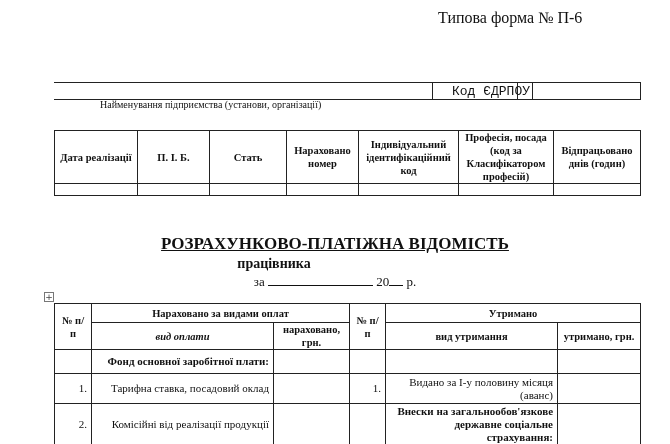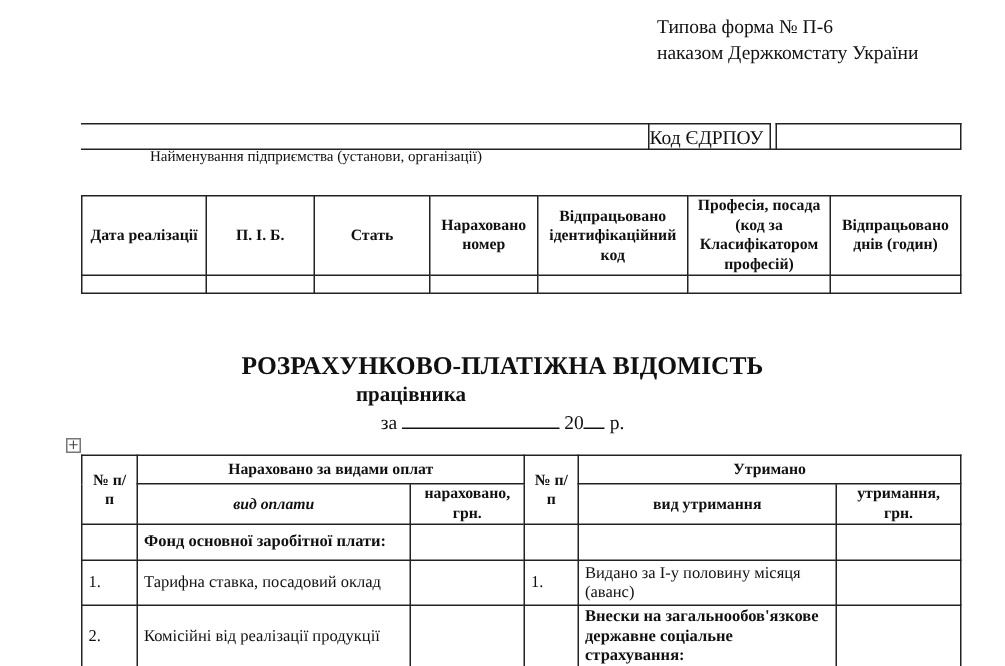--- a/index.html
+++ b/index.html
@@ -1,70 +1,69 @@
 <!DOCTYPE html>
 <html><head>
 <meta charset="utf-8">
 <style>
   html, body { margin:0; padding:0; background:#ffffff; }
   body { width:670px; height:444px; position:relative; overflow:hidden;
          font-family:"Liberation Serif", "DejaVu Serif", serif; color:#111; }
   .abs { position:absolute; }
-  .approval { left:438px; top:10px; font-size:13px; line-height:16.5px; }
+  .approval { left:438px; top:10px; font-size:16px; line-height:16.5px; }
   .approval div { white-space:nowrap; }
   .hline { position:absolute; height:0; border-top:1px solid #222; }
   .edrpou-box { position:absolute; top:82px; height:17px; border:1px solid #222; border-bottom:none; font-size:13px; line-height:17px; }
   .org-caption { left:100px; top:99px; font-size:10px; }
   table { border-collapse:collapse; position:absolute; table-layout:fixed; }
-  td, th { border:1px solid #222; padding:0 4px; font-size:10.5px; vertical-align:middle; }
+  td, th { border:1px solid #222; padding:0 4px; font-size:10.5px; vertical-align:middle;text-align:right; }
   th { font-weight:bold; text-align:center; line-height:13px; }
   .t1 { left:54px; top:130px; width:586px; }
   .t1 th { height:49px; }
   .t1 td { height:11px; }
-  .title { left:0; width:670px; top:234px; text-align:center; font-weight:bold; font-size:17px; }
+  .title { left:0; width:670px; top:234px; text-align:center; font-weight:bold; font-size:17px;text-decoration:underline; }
   .subtitle { left:0; width:548px; top:256px; text-align:center; font-weight:bold; font-size:14px; }
   .period { left:0; width:670px; top:273px; text-align:center; font-size:13px; }
   .period .blank { display:inline-block; width:105px; border-bottom:1px solid #111; height:12px; vertical-align:baseline; }
   .period .yblank { display:inline-block; width:14px; border-bottom:1px solid #111; height:12px; }
   .move-handle { left:44px; top:292px; width:8px; height:8px; border:1px solid #777; font-size:9px; line-height:8px; text-align:center; color:#444; font-family:"DejaVu Sans", sans-serif; }
   .t2 { left:54px; top:303px; width:586px; }
   .t2 td { font-size:11px; line-height:13px; }
   .t2 .bold { font-weight:bold; }
 </style>
 </head>
 <body>
 
 <div class="abs approval">
   <div>Типова форма № П-6</div>
-  <div>наказом Держкомстату України</div>
 </div>
 
 <div class="hline" style="left:54px; top:82px; width:378px;"></div>
 <div class="hline" style="left:54px; top:99px; width:586px;"></div>
-<div class="edrpou-box" style="left:432px; width:80px; padding-left:0;">Код ЄДРПОУ</div>
+<div class="edrpou-box" style="left:432px; width:80px; padding-left:19px;font-family:Liberation Mono, monospace;">Код ЄДРПОУ</div>
 <div class="edrpou-box" style="left:517px; width:122px;"></div>
 <div class="abs org-caption">Найменування підприємства (установи, організації)</div>
 
 <table class="t1">
   <colgroup>
     <col style="width:83px">
       <col style="width:72px">
       <col style="width:77px">
       <col style="width:72px">
       <col style="width:100px">
       <col style="width:95px">
       <col style="width:87px">
   </colgroup>
   <tbody>
       <tr>
     <th>Дата реалізації</th>
     <th>П. І. Б.</th>
     <th>Стать</th>
     <th>Нараховано номер</th>
-    <th>Відпрацьовано ідентифікаційний код</th>
+    <th>Індивідуальний ідентифікаційний код</th>
     <th>Професія, посада (код за Класифікатором професій)</th>
     <th>Відпрацьовано днів (годин)</th>
   </tr>
   <tr>
     <td></td>
     <td></td>
     <td></td>
     <td></td>
     <td></td>
     <td></td>
@@ -97,21 +96,21 @@
       <tr>
     <th rowspan="2" style="height:44px;">№ п/п</th>
     <th colspan="2" style="height:18px;">Нараховано за видами оплат</th>
     <th rowspan="2">№ п/п</th>
     <th colspan="2">Утримано</th>
   </tr>
   <tr>
     <th style="height:26px;font-style:italic;">вид оплати</th>
     <th>нараховано, грн.</th>
     <th>вид утримання</th>
-    <th>утримання, грн.</th>
+    <th>утримано, грн.</th>
   </tr>
   <tr style="height:24px;">
     <td></td>
     <td class="bold">Фонд основної заробітної плати:</td>
     <td></td>
     <td></td>
     <td></td>
     <td></td>
   </tr>
   <tr style="height:30px;">

